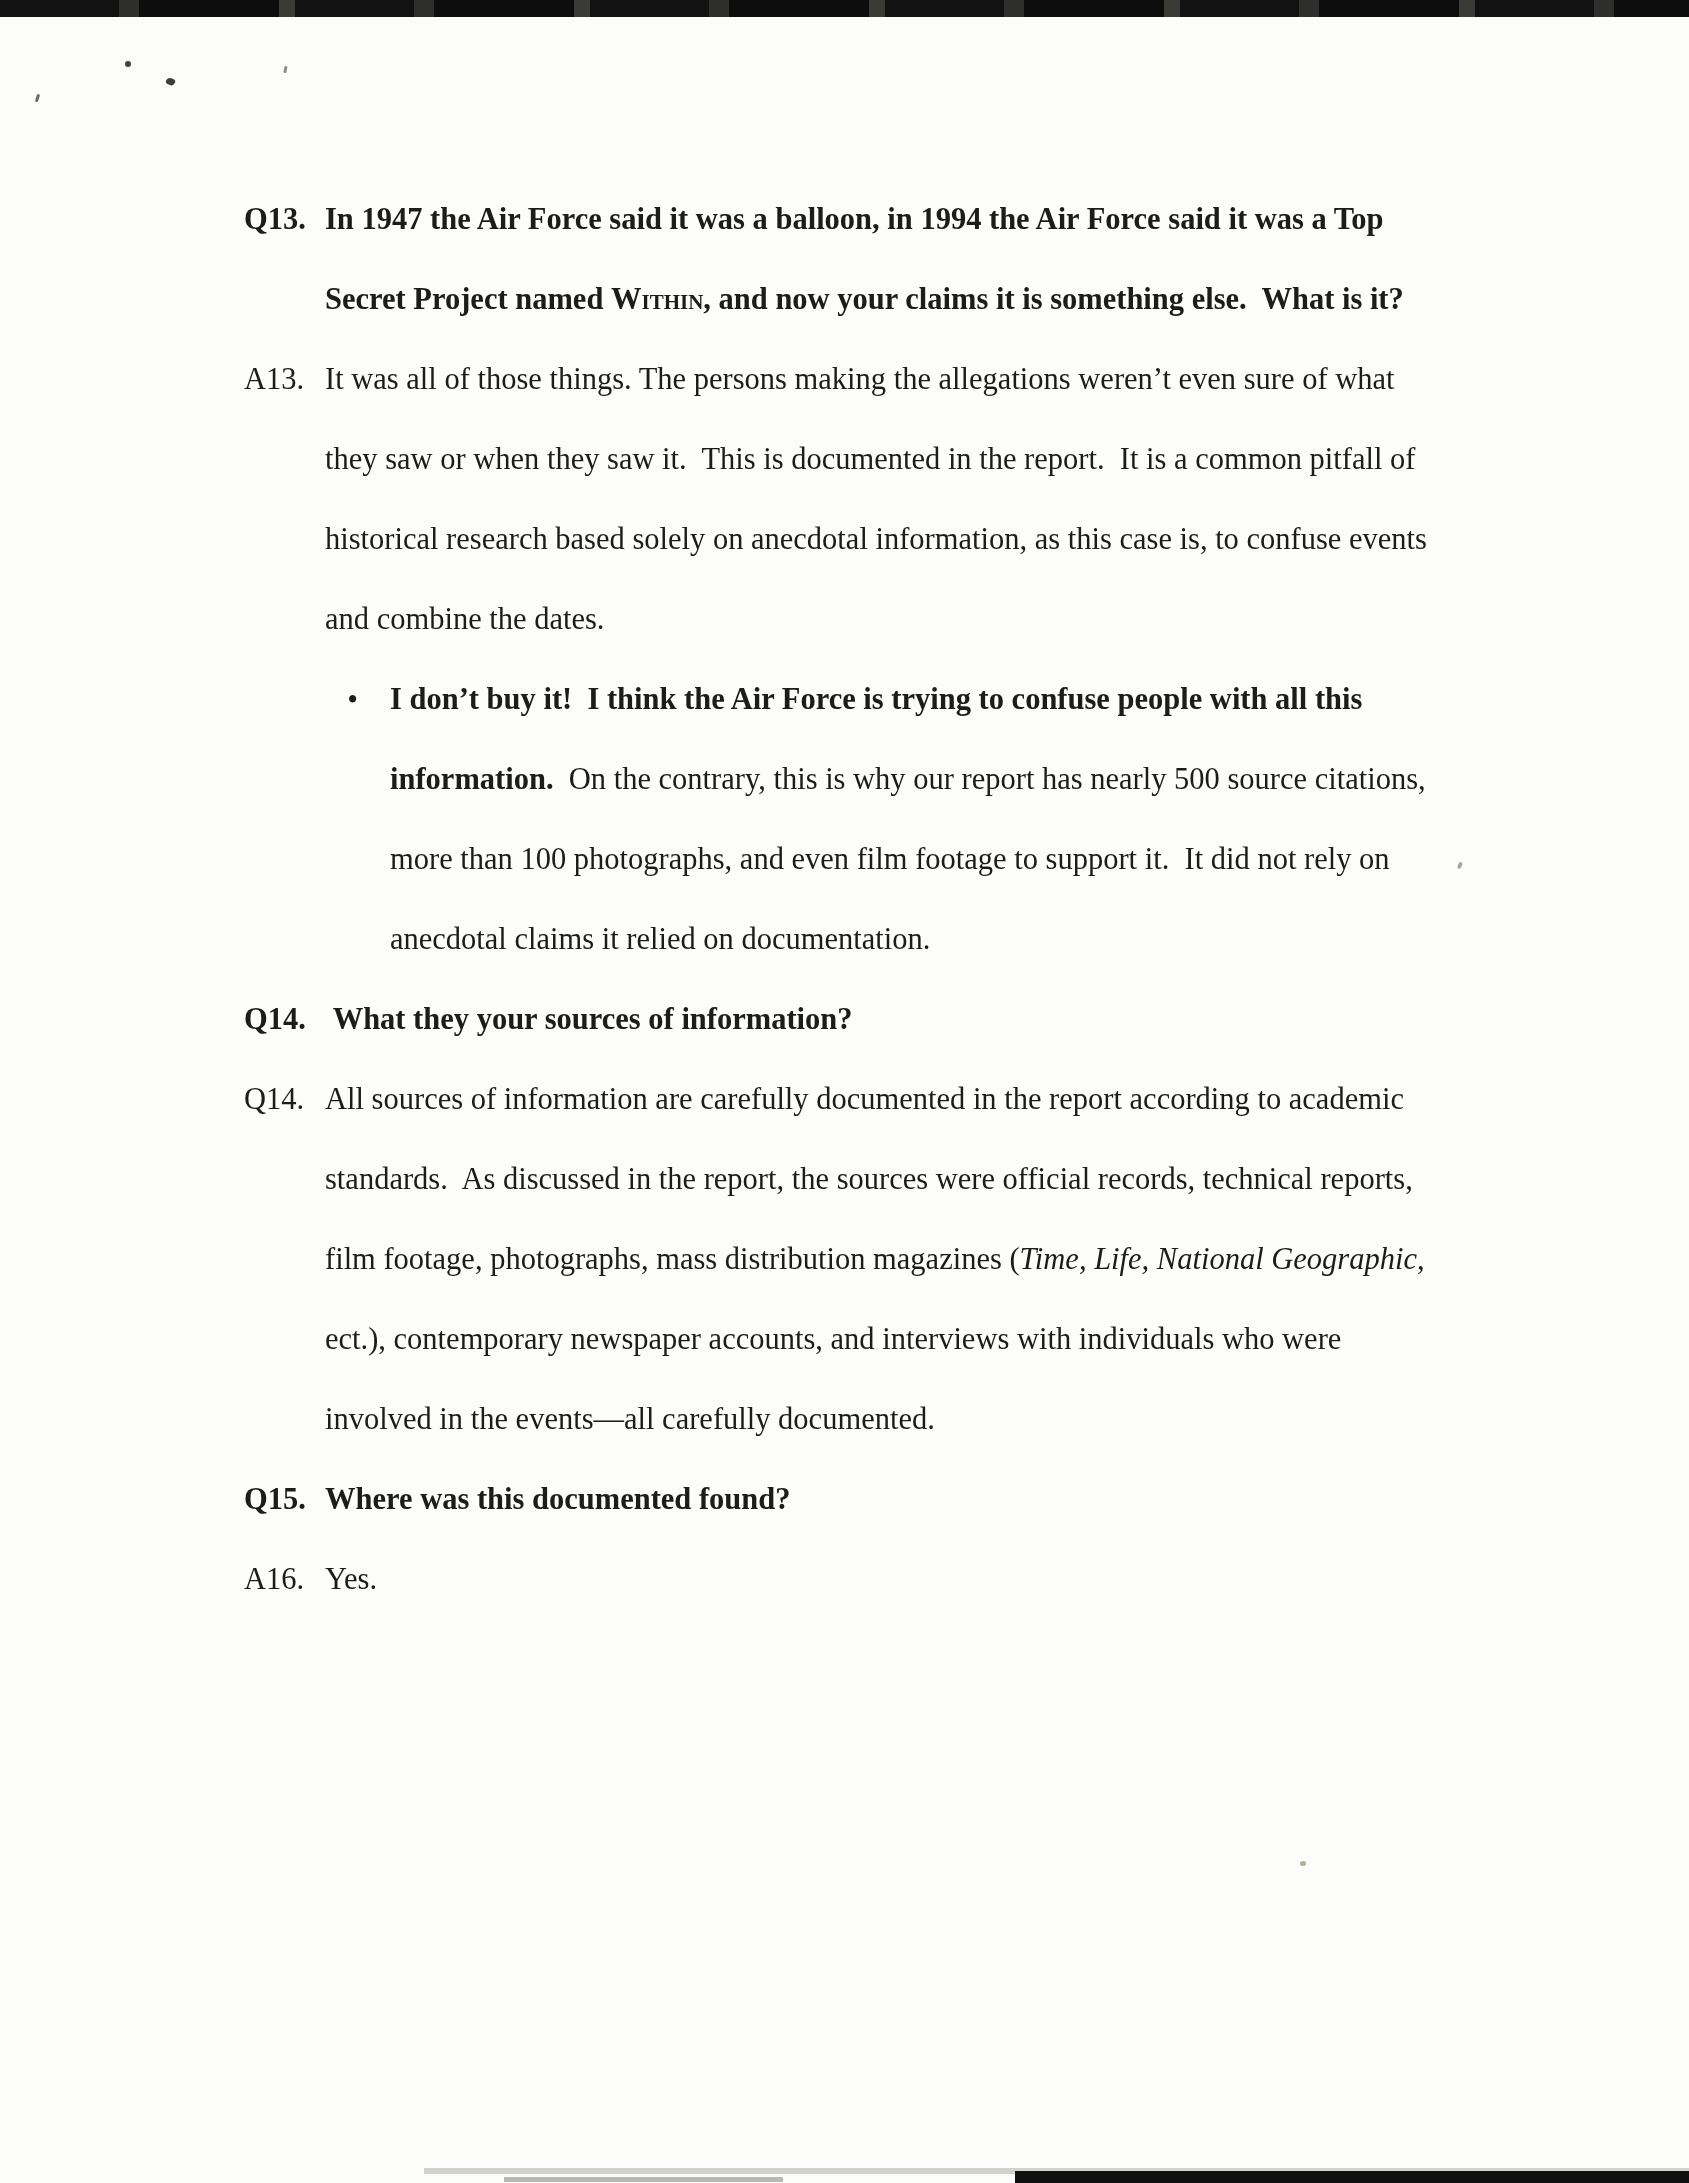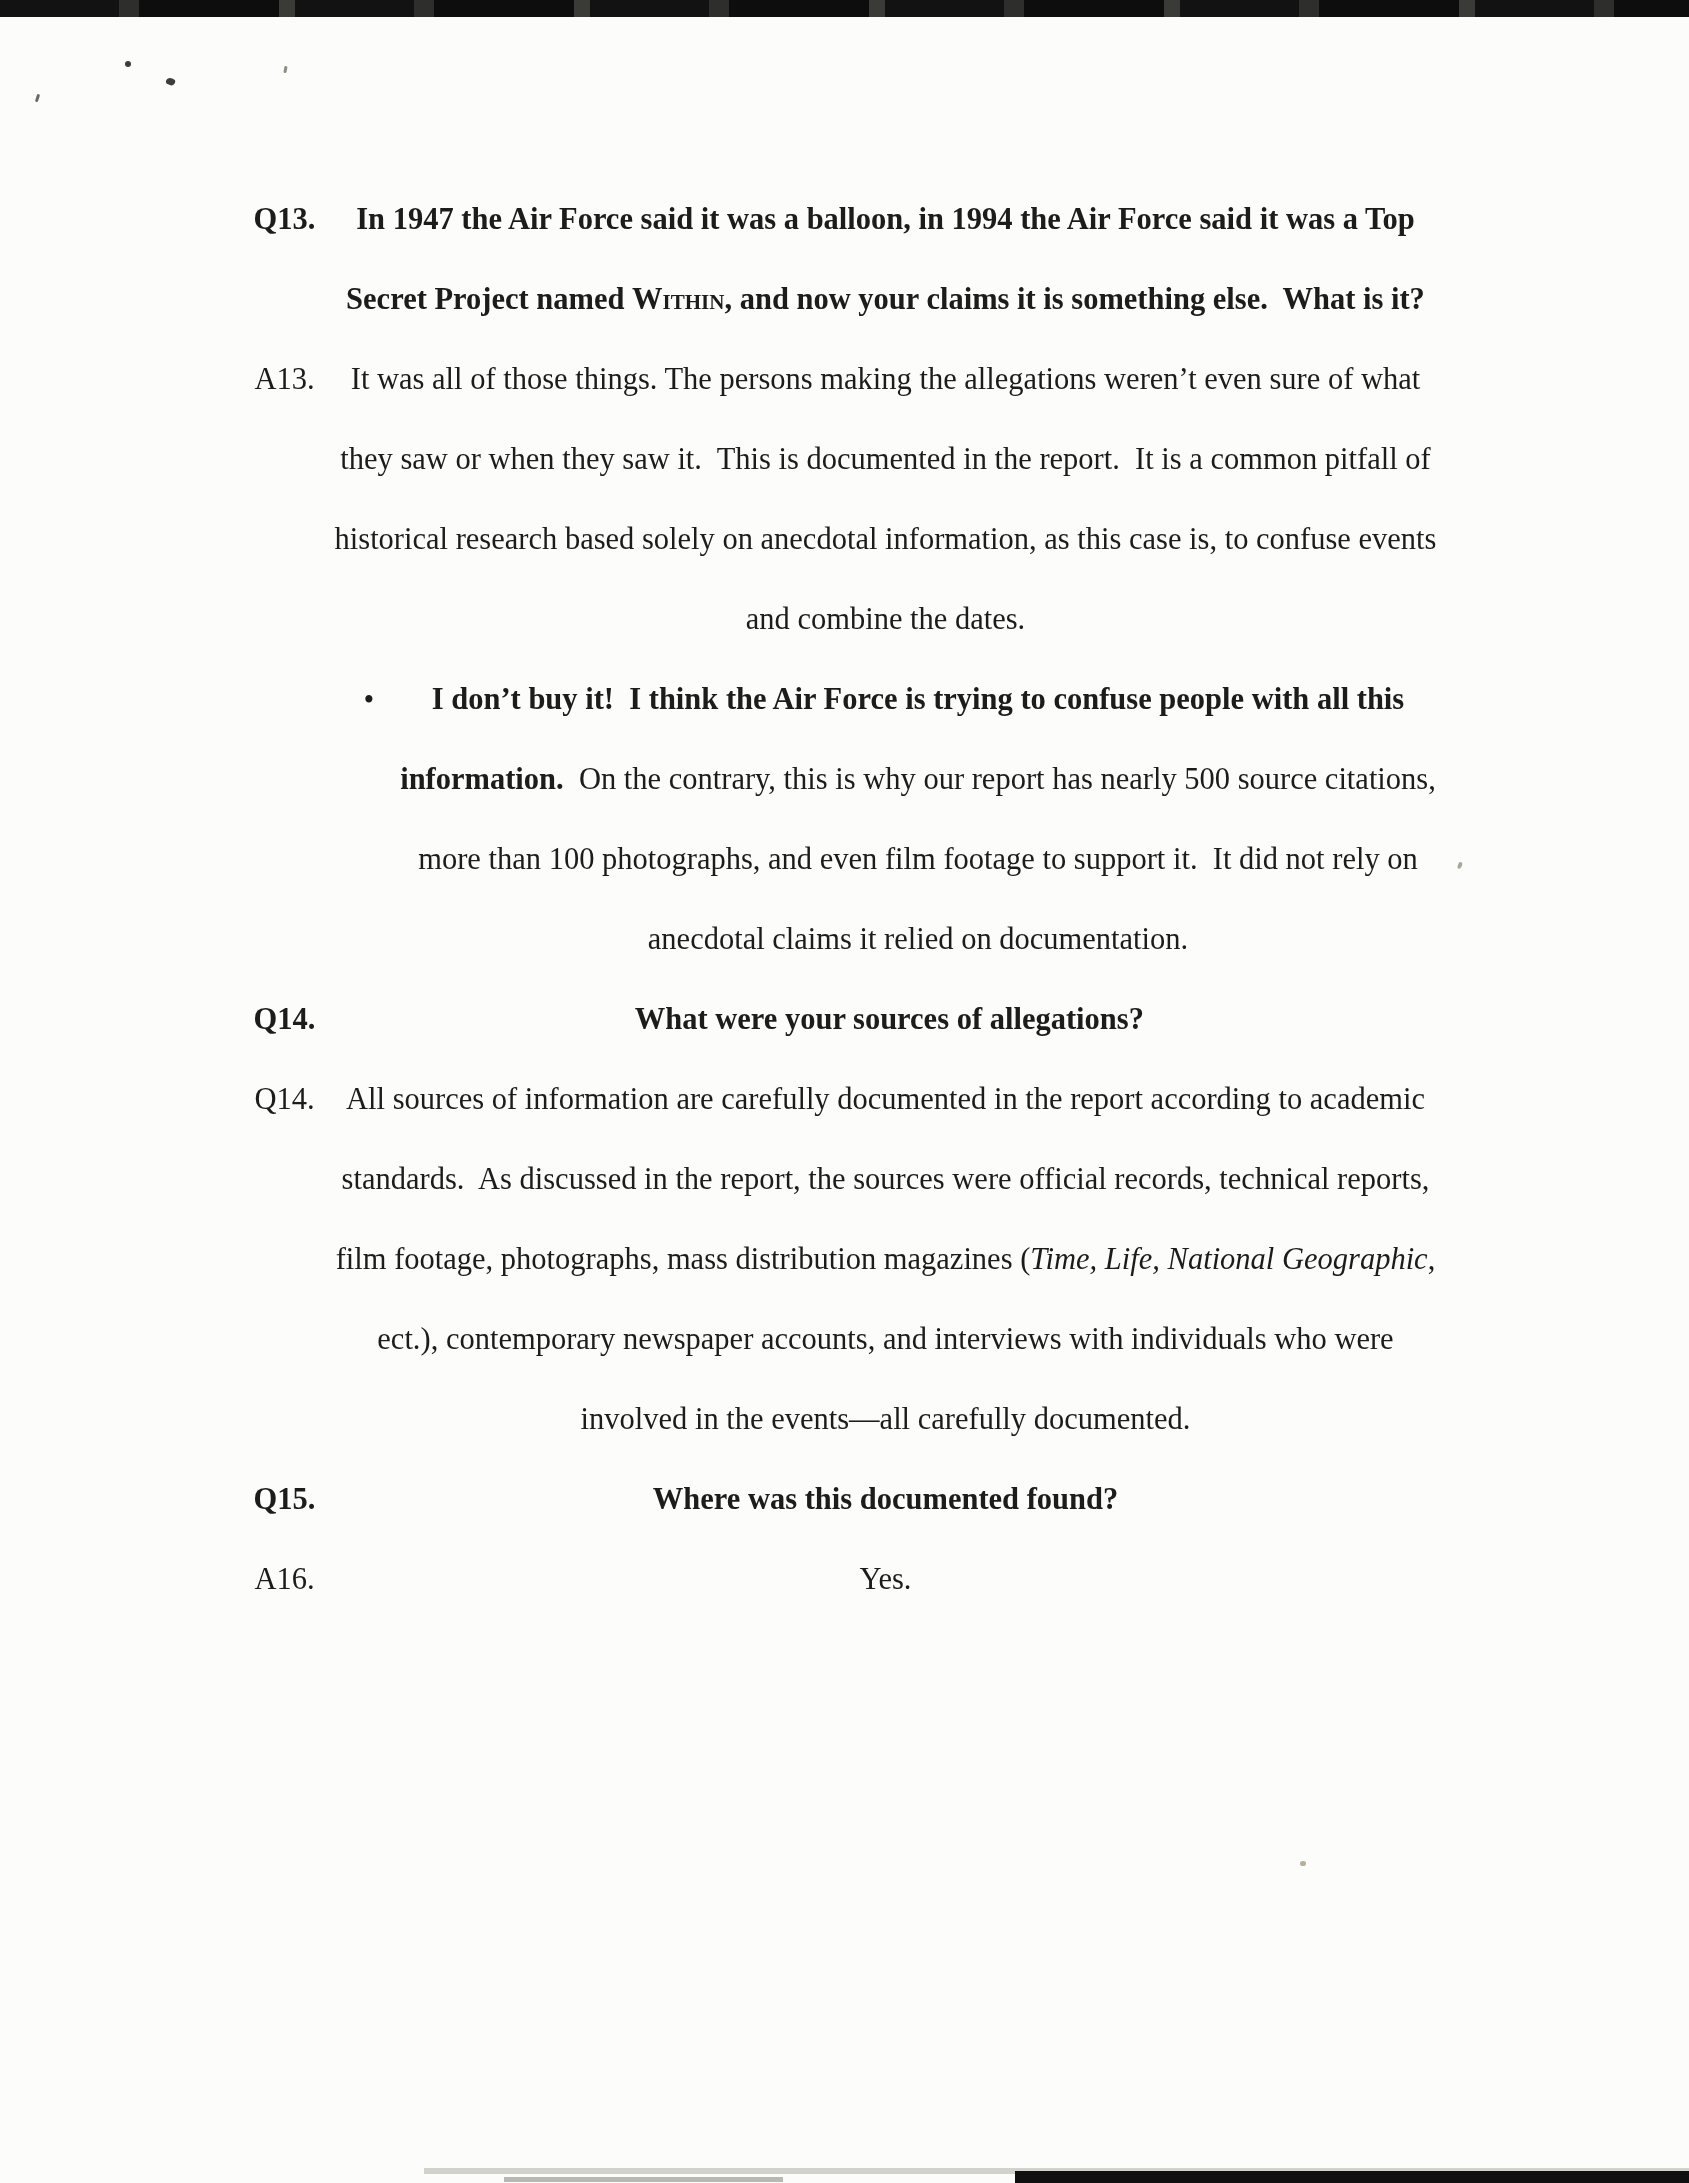--- a/index.html
+++ b/index.html
@@ -63,21 +63,20 @@
   .mark.m6 { left: 1300px; top: 1861px; width: 6px; height: 4.6px; border-radius: 50%; background:#b5b09a; }
 
   
   .content {
     position: absolute;
     left: 244px;
     top: 179px;
     width: 1202px;
     font-size: 30.5px;
     line-height: 80px;
-    text-align: center;
   }
   .para {
     display: flex;
     align-items: flex-start;
   }
   .para .label {
     flex: 0 0 81px;
     white-space: pre;
   }
   .para.question .label { font-weight: bold; }
@@ -117,21 +116,21 @@
       <div class="para answer">
         <span class="label">A13.</span>
         <span class="text"><span>It was all of those things. The persons making the allegations weren’t even sure of what they saw or when they saw it.  This is documented in the report.  It is a common pitfall of historical research based solely on anecdotal information, as this case is, to confuse events and combine the dates.</span></span>
       </div>
       <div class="para bullet">
         <span class="label">•</span>
         <span class="text"><span class="b">I don’t buy it!  I think the Air Force is trying to confuse people with all this information.</span><span>  On the contrary, this is why our report has nearly 500 source citations, more than 100 photographs, and even film footage to support it.  It did not rely on anecdotal claims it relied on documentation.</span></span>
       </div>
       <div class="para question">
         <span class="label">Q14.</span>
-        <span class="text"><span class="b"> What were your sources of allegations?</span></span>
+        <span class="text"><span class="b"> What they your sources of information?</span></span>
       </div>
       <div class="para answer">
         <span class="label">Q14.</span>
         <span class="text"><span>All sources of information are carefully documented in the report according to academic standards.  As discussed in the report, the sources were official records, technical reports, film footage, photographs, mass distribution magazines (</span><span class="i">Time, Life, National Geographic</span><span>, ect.), contemporary newspaper accounts, and interviews with individuals who were involved in the events—all carefully documented.</span></span>
       </div>
       <div class="para question">
         <span class="label">Q15.</span>
         <span class="text"><span class="b">Where was this documented found?</span></span>
       </div>
       <div class="para answer">

